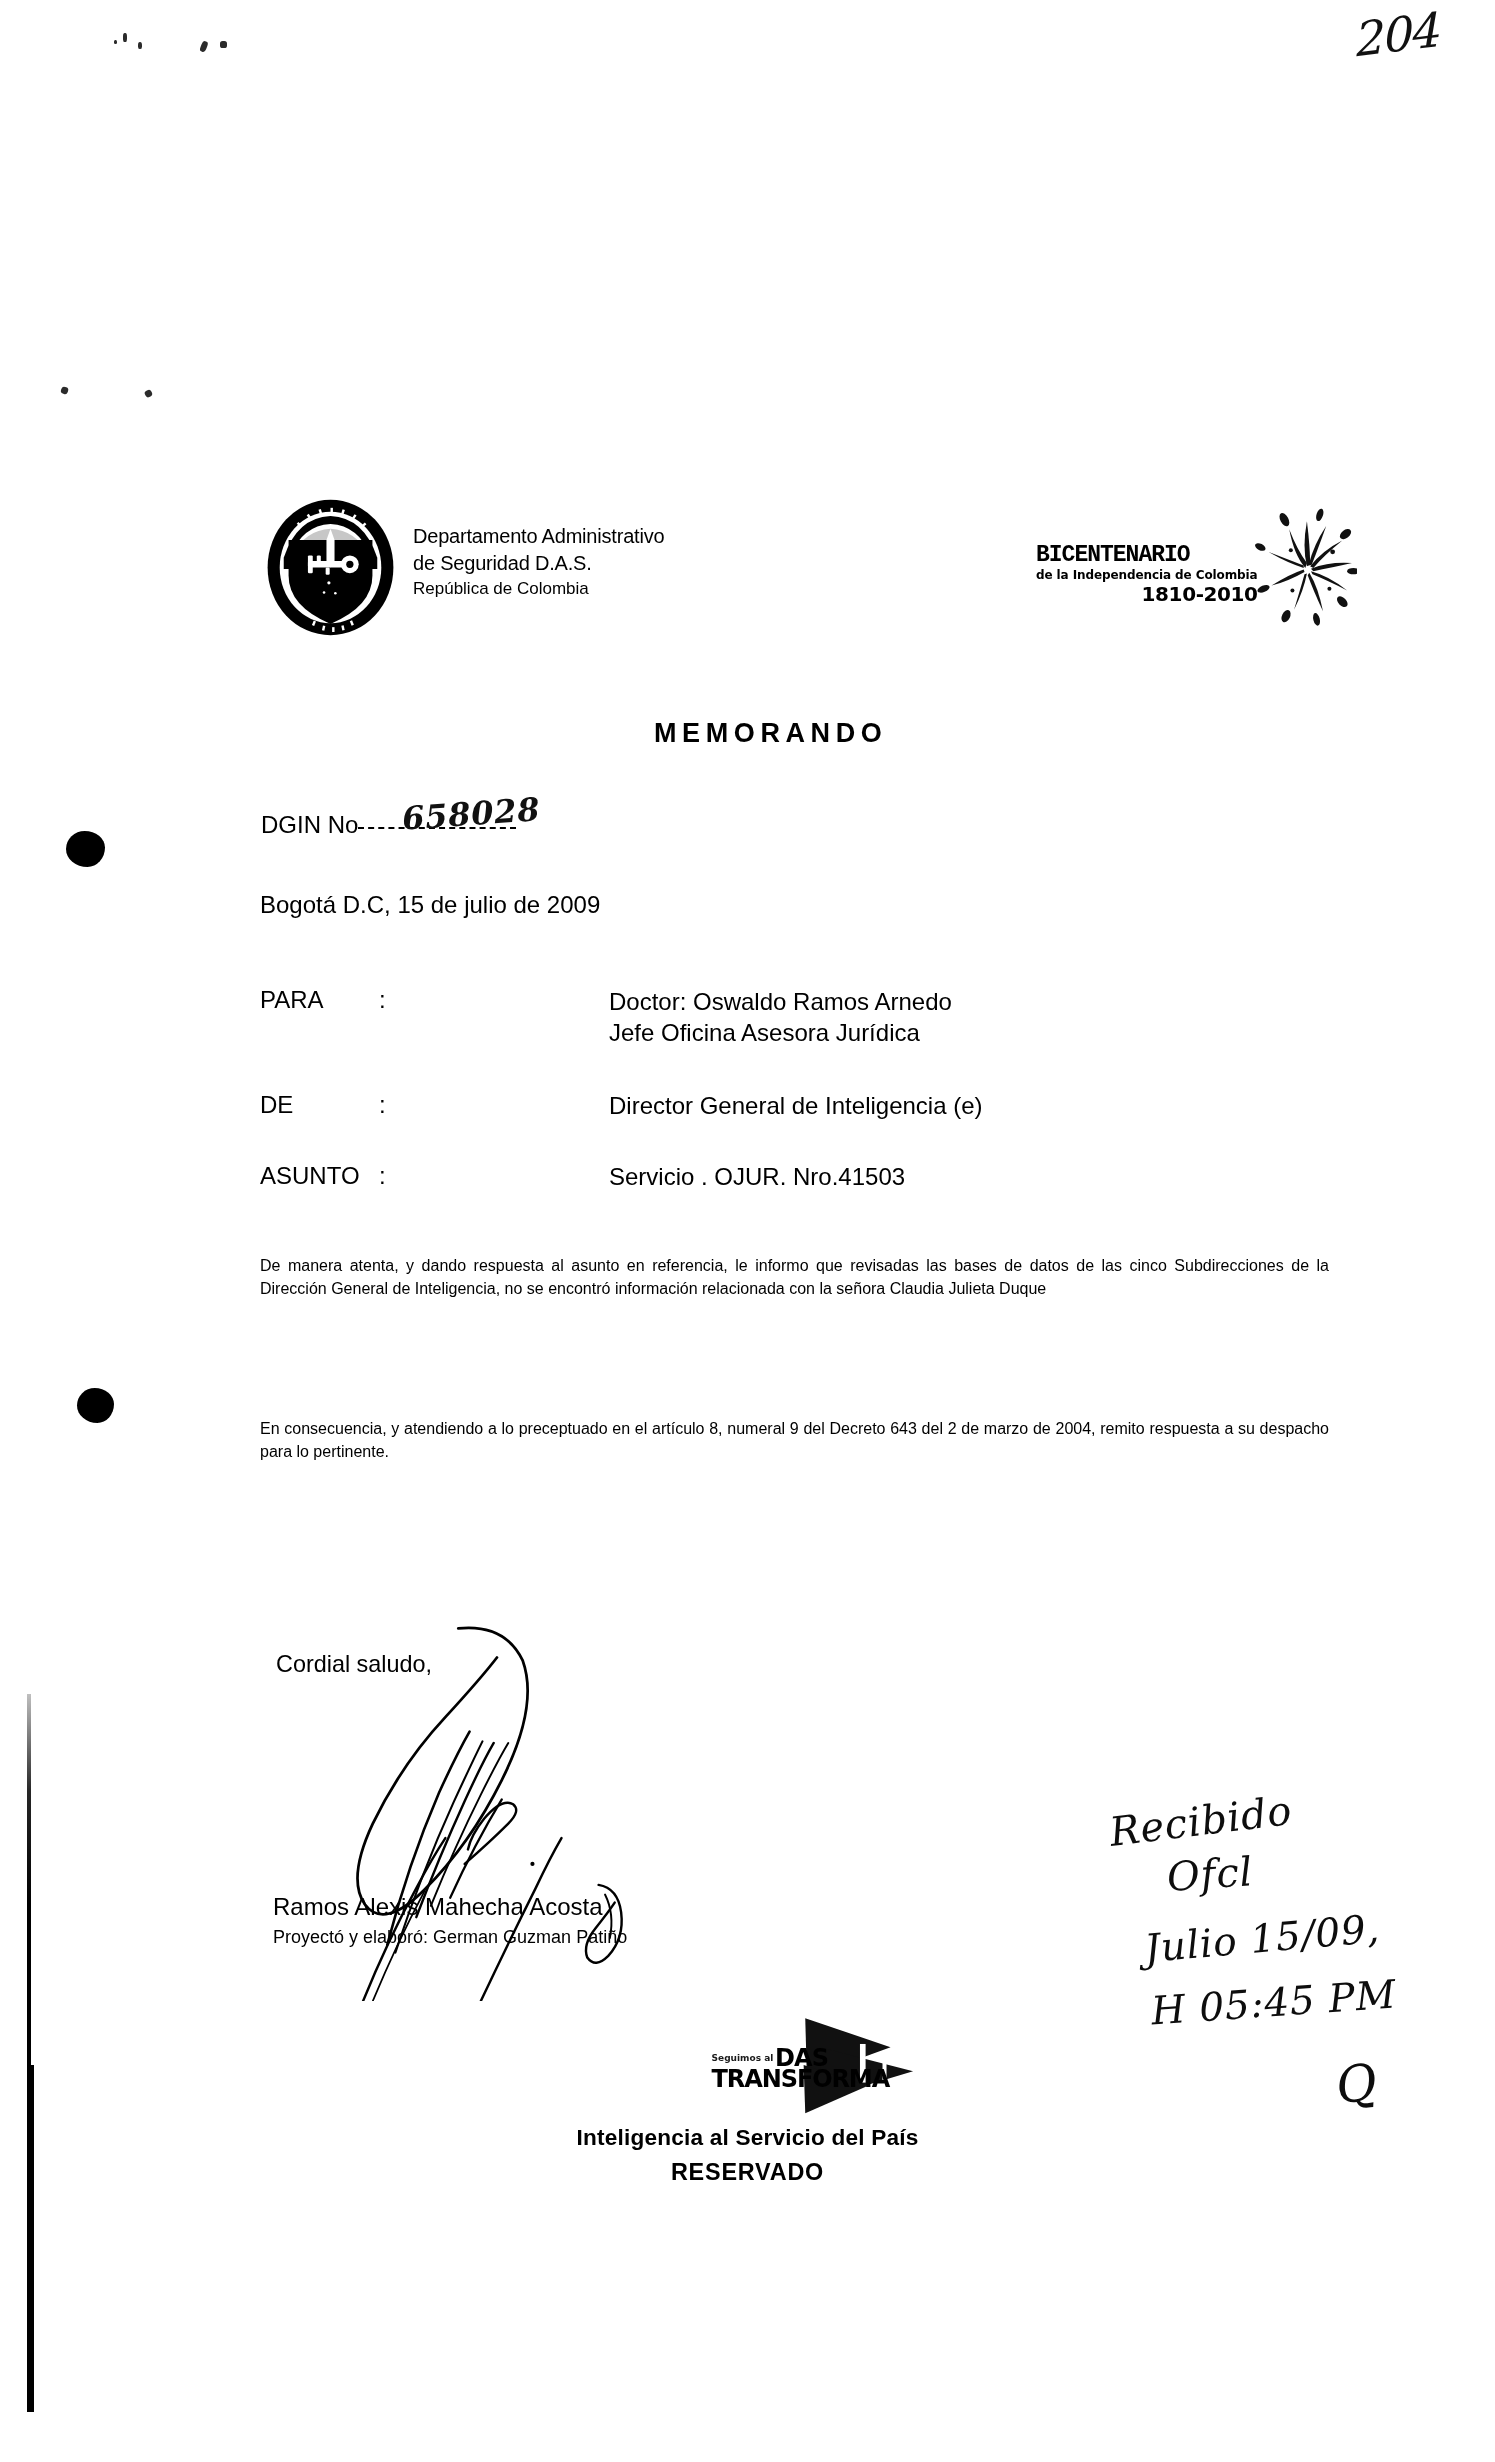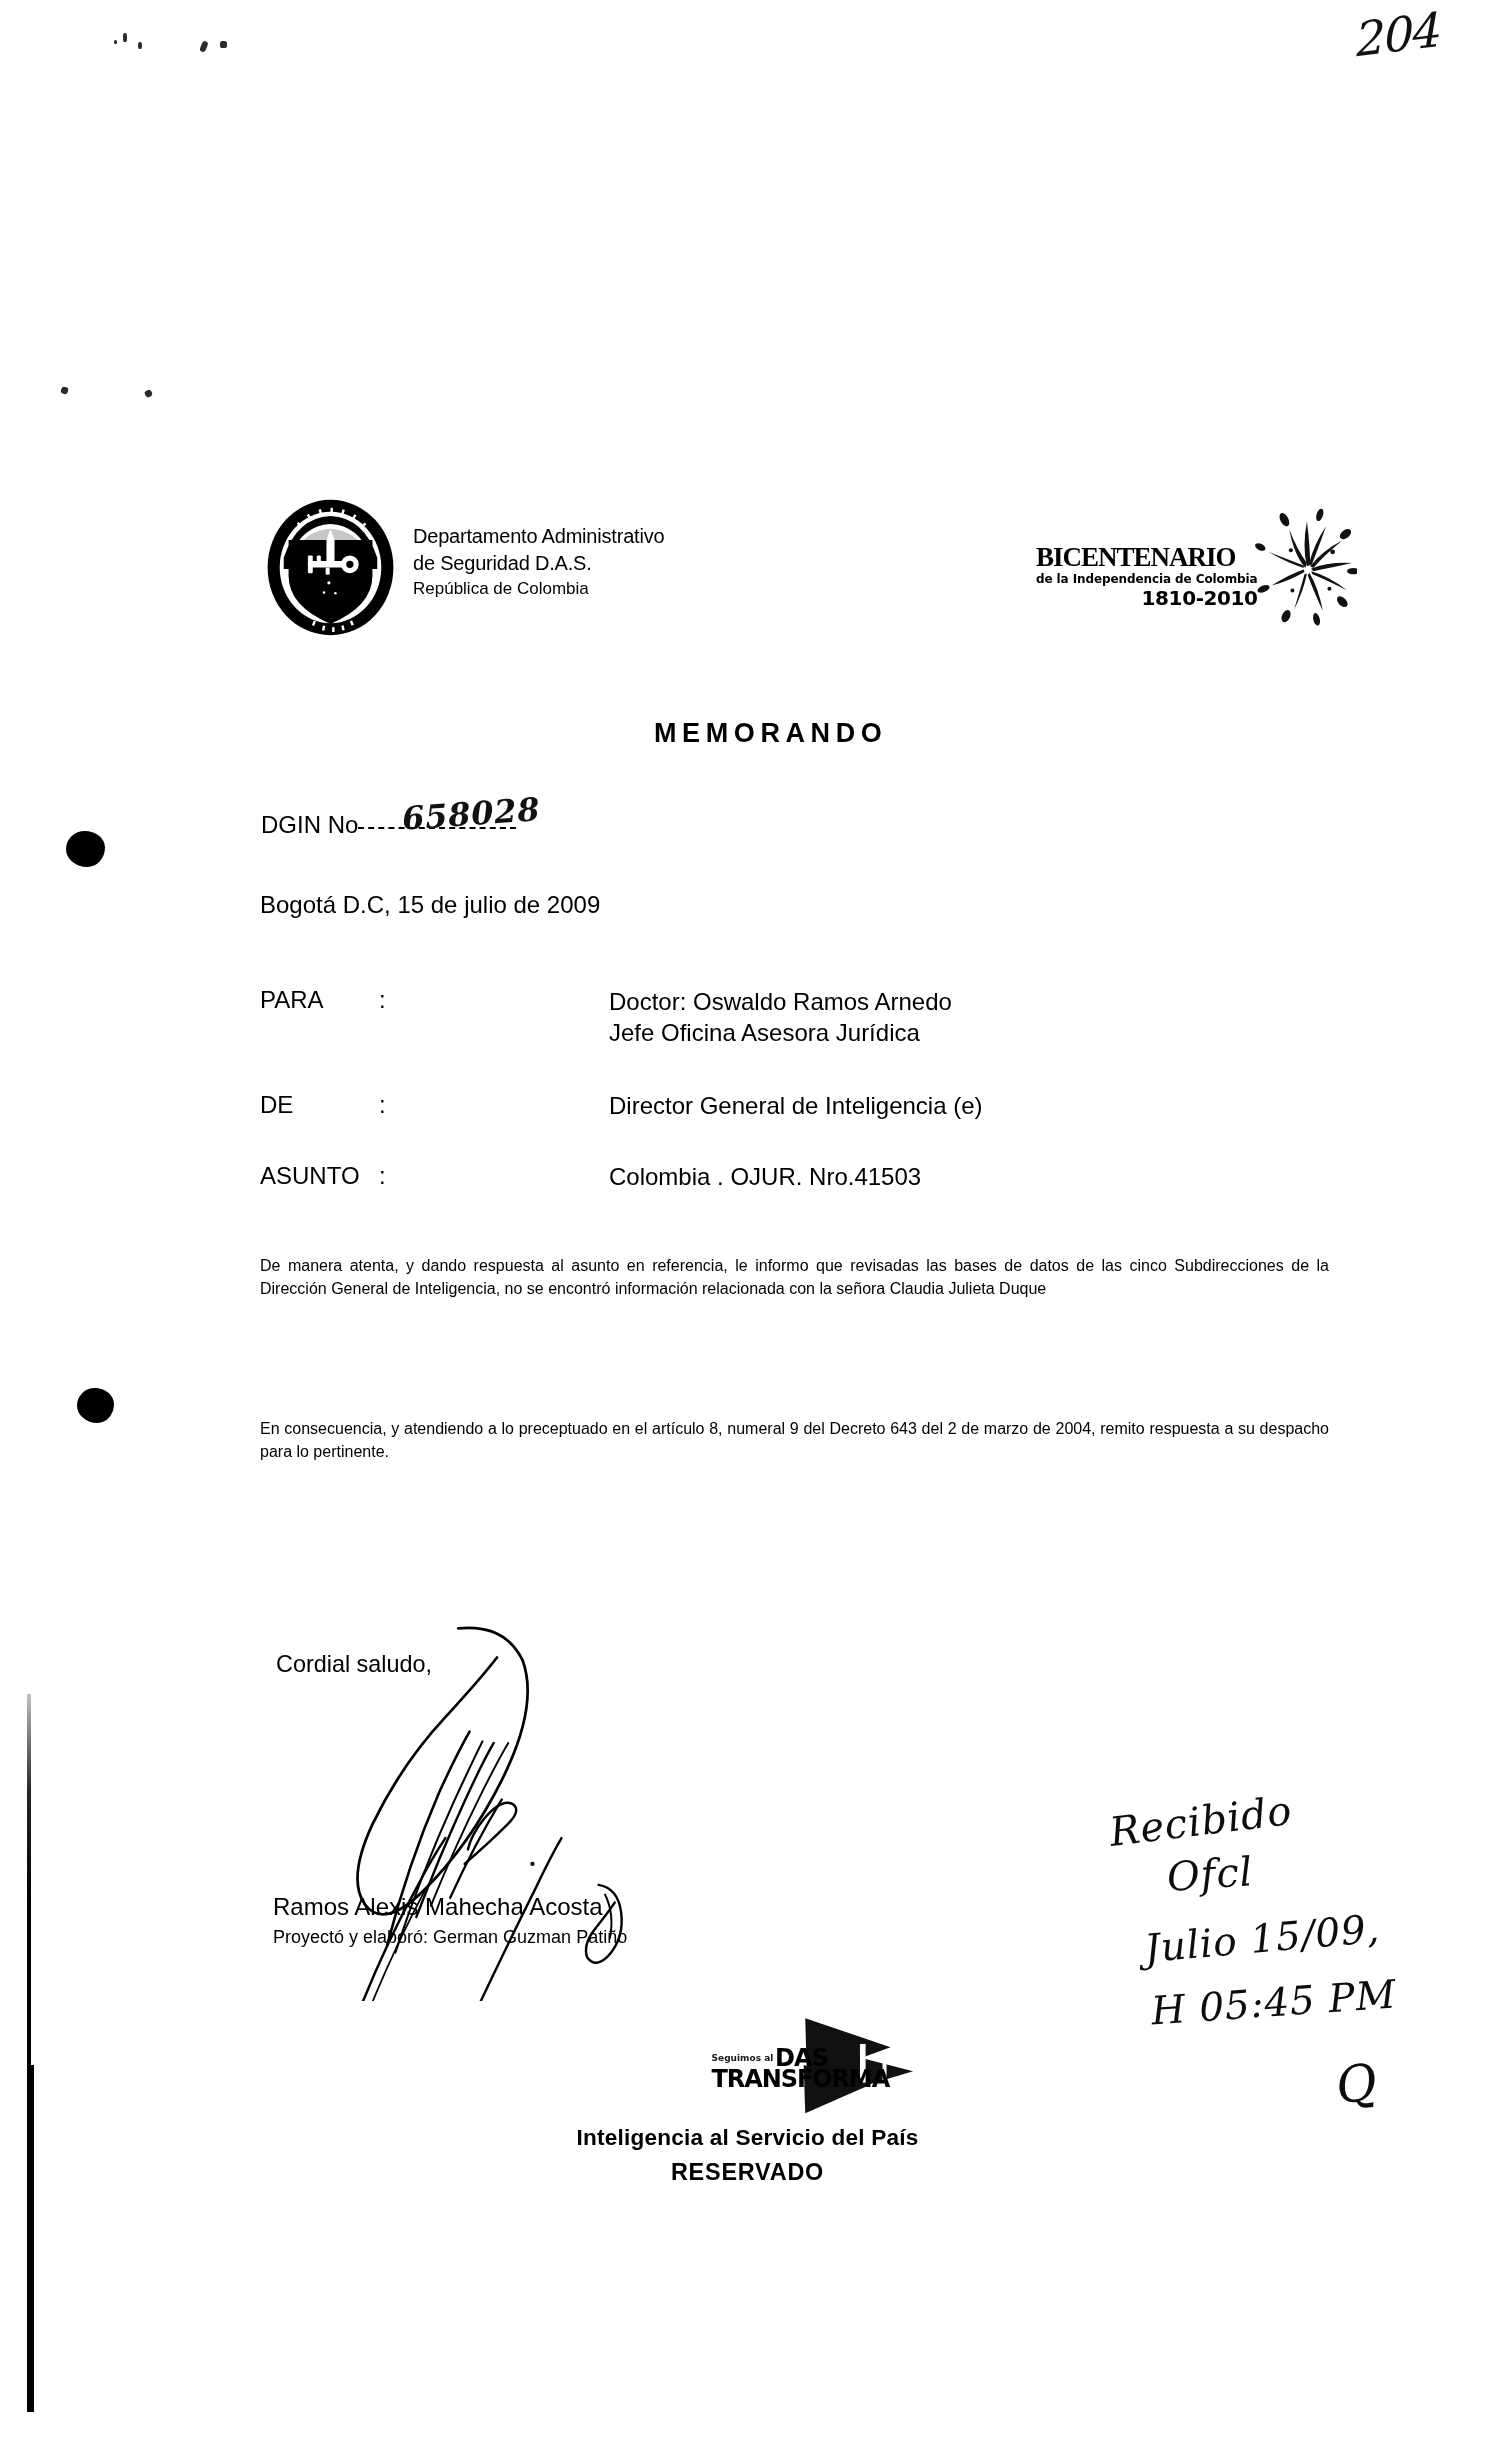--- a/index.html
+++ b/index.html
@@ -111,26 +111,26 @@
     width: 323px;
     height: 129px;
   }
   #bicentenario-wordmark {
     position: absolute;
     left: 0;
     top: 42px;
     text-align: left;
   }
   #bicentenario-wordmark .bc-main {
-    font-size: 27px;
+    font-size: 23px;
     font-weight: 700;
     letter-spacing: -1px;
     line-height: 1;
     white-space: nowrap;
-    font-family: Liberation Serif, serif;
+    font-family: Liberation Mono, monospace;
   }
   #bicentenario-wordmark .bc-sub {
     font-size: 12px;
     font-weight: 700;
     letter-spacing: -0.1px;
     line-height: 1.35;
     white-space: nowrap;
     font-family: "DejaVu Sans", sans-serif;
   }
   #bicentenario-wordmark .bc-years {
@@ -499,21 +499,21 @@
 
     <div class="addr-row" id="addr-row-de" style="height:37px;">
       <span class="addr-label">DE</span>
       <span class="addr-colon">:</span>
       <span class="addr-value">Director General de Inteligencia  (e)</span>
     </div>
 
     <div class="addr-row" id="addr-row-asunto" style="height:37px;">
       <span class="addr-label">ASUNTO</span>
       <span class="addr-colon">:</span>
-      <span class="addr-value">Colombia . OJUR. Nro.41503</span>
+      <span class="addr-value">Servicio . OJUR. Nro.41503</span>
     </div>
   </div>
 
   <div class="body-para" id="body-p1">De manera atenta, y dando respuesta al asunto en referencia, le informo que revisadas las bases de datos de las cinco Subdirecciones de la Dirección General de Inteligencia, no se encontró información relacionada con la señora Claudia Julieta Duque</div>
   <div class="body-para" id="body-p2">En consecuencia, y atendiendo a lo preceptuado en el artículo 8, numeral 9 del Decreto 643 del 2 de marzo de 2004, remito respuesta a su despacho para lo pertinente.</div>
 
   <div id="closing-line">Cordial saludo,</div>
 
   <svg id="signature-ink" viewBox="0 0 520 470">
     <g fill="none" stroke="#000" stroke-linecap="round" stroke-linejoin="round">

